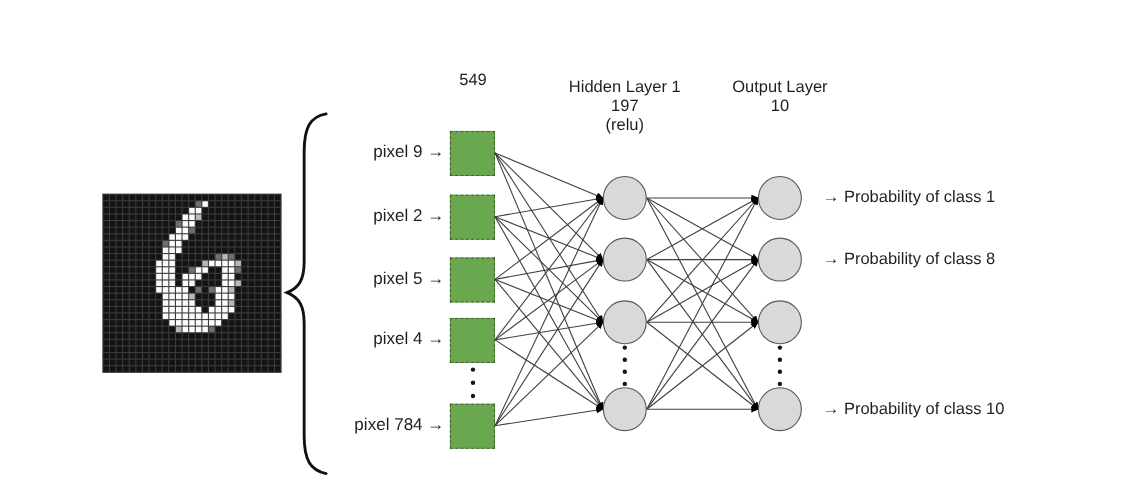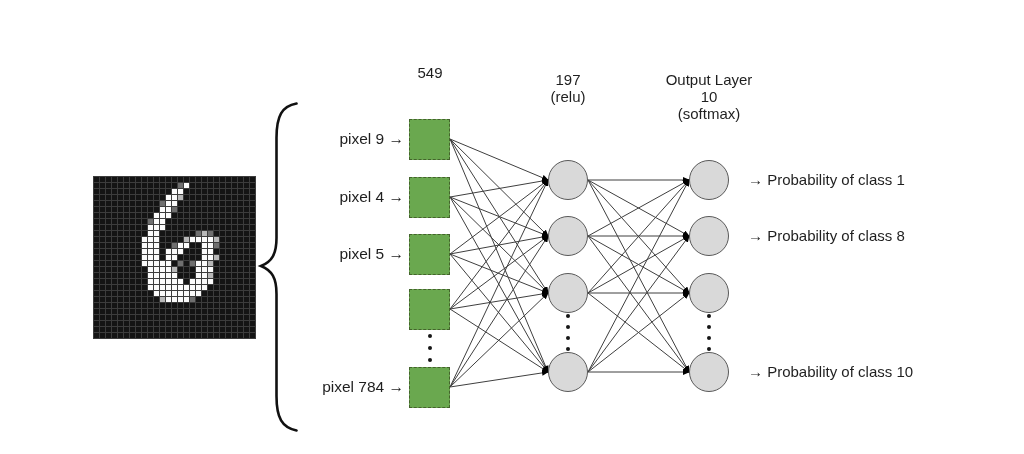--- a/index.html
+++ b/index.html
@@ -808,32 +808,33 @@
       <div class="px" style="background: rgb(20, 20, 20);"></div>
       <div class="px" style="background: rgb(20, 20, 20);"></div>
       <div class="px" style="background: rgb(20, 20, 20);"></div>
       <div class="px" style="background: rgb(20, 20, 20);"></div>
     </div>
 
   <div class="hdr" style="left:345px;top:64px">
     <div>549</div>
   </div>
   <div class="hdr" style="left:483px;top:71px">
+    <div>Hidden Layer 1</div>
     <div>197</div>
     <div>(relu)</div>
   </div>
   <div class="hdr" style="left:624px;top:71px">
     <div>Output Layer</div>
     <div>10</div>
-    <div>(softmax)</div>
   </div>
 
   <div class="plabel" style="top:129px">pixel 9 →</div>
-  <div class="plabel" style="top:187px">pixel 4 →</div>
+  <div class="plabel" style="top:187px">pixel 2 →</div>
   <div class="plabel" style="top:244px">pixel 5 →</div>
+  <div class="plabel" style="top:299px">pixel 4 →</div>
   <div class="plabel" style="top:377px">pixel 784 →</div>
 
   <div class="sq" style="top:119px"></div>
   <div class="sq" style="top:177px"></div>
   <div class="sq" style="top:234px"></div>
   <div class="sq" style="top:289px"></div>
   <div class="sq" style="top:367px"></div>
 
   <div class="dots" style="left:428px;top:334px">
       <i></i>

